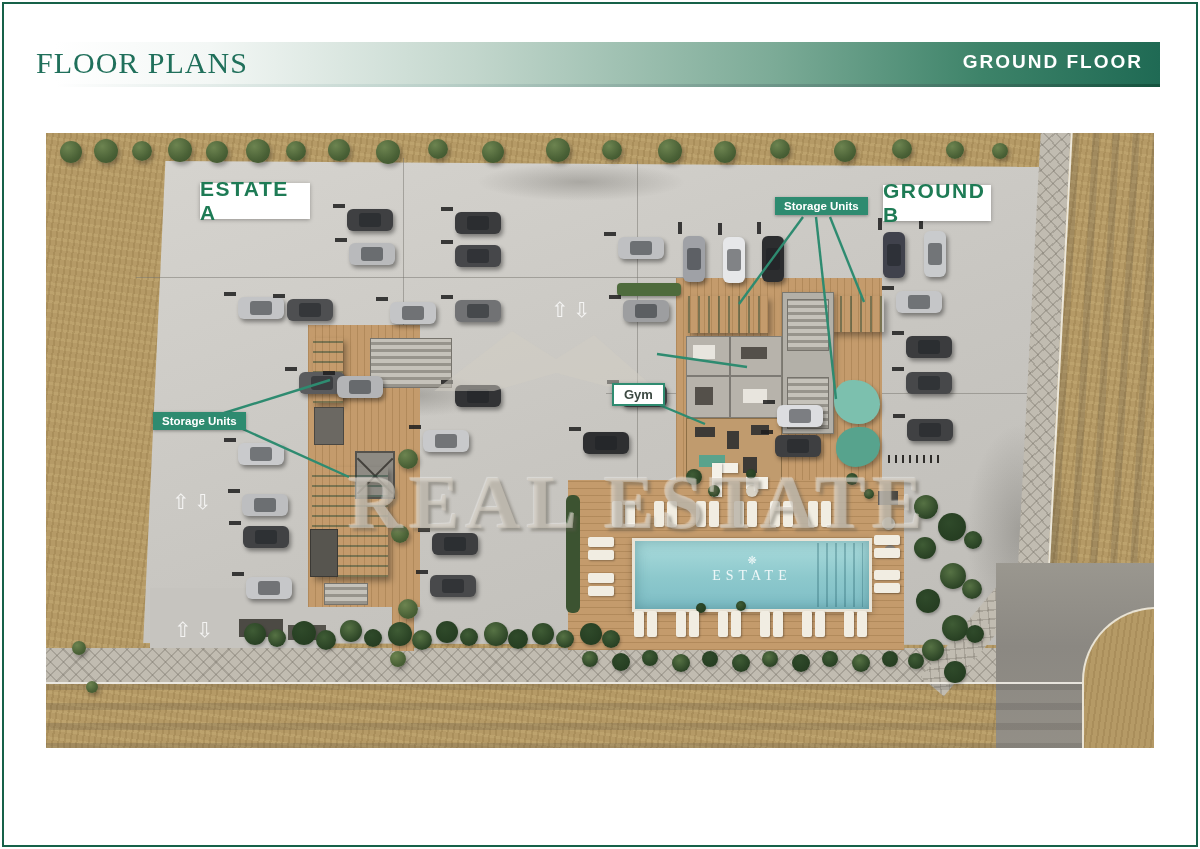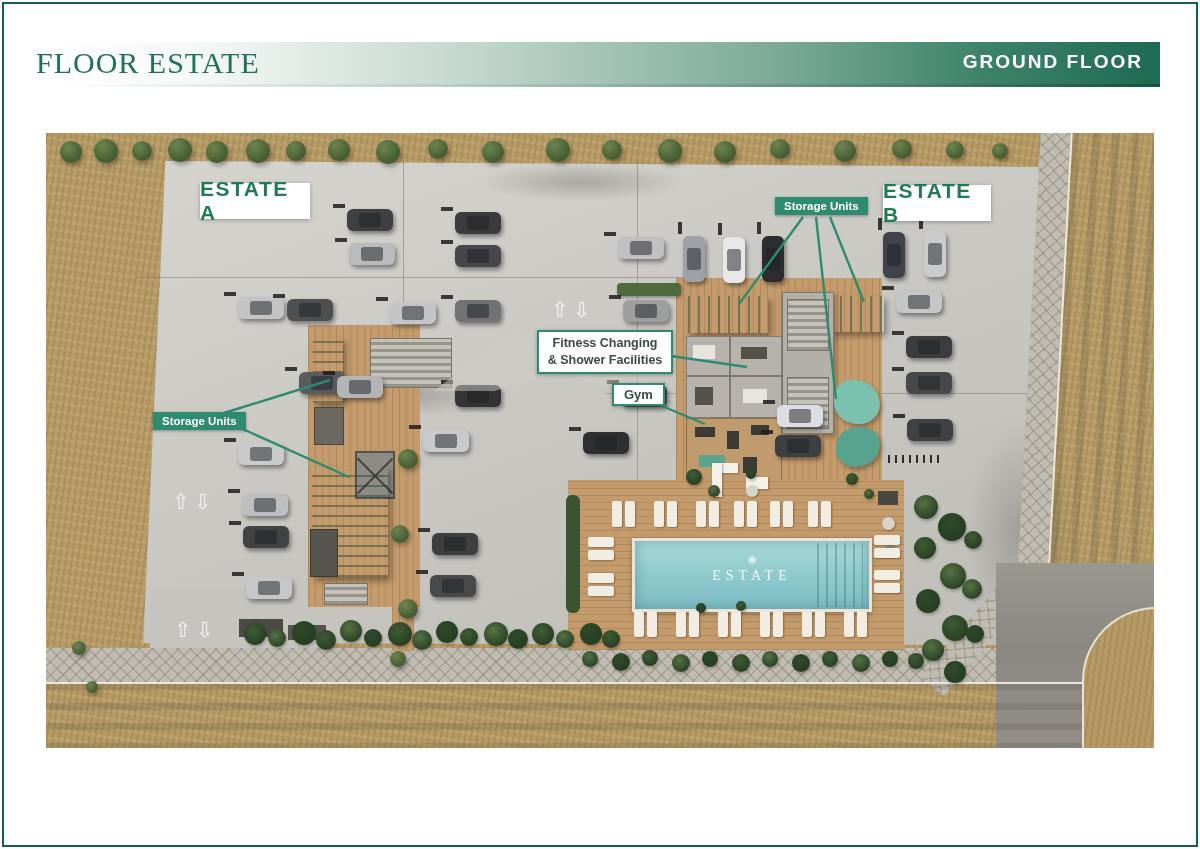--- a/index.html
+++ b/index.html
@@ -76,21 +76,21 @@
   .xbox:before{transform:rotate(45deg);} .xbox:after{transform:rotate(-45deg);}
 </style>
 </head>
 <body>
 
 <div id="stage">
   <div id="frame"></div>
 
   <div id="band"></div>
   <div id="band-underline"></div>
-  <div id="page-title">FLOOR ESTATE</div>
+  <div id="page-title">FLOOR PLANS</div>
   <div id="floor-badge">GROUND FLOOR</div>
 
   <div id="plan">
 
     <div class="abs lot"></div>
     <div class="abs joint" style="left:90px;top:144px;width:550px;height:1px;"></div>
     <div class="abs joint" style="left:560px;top:260px;width:445px;height:1px;"></div>
     <div class="abs joint" style="left:357px;top:25px;width:1px;height:485px;"></div>
     <div class="abs joint" style="left:591px;top:28px;width:1px;height:442px;"></div>
     <div class="abs joint" style="left:821px;top:150px;width:1px;height:240px;"></div>
@@ -459,24 +459,21 @@
       <g stroke="#2e8b70" stroke-width="2.4">
         <line x1="757" y1="84" x2="693" y2="171"></line>
         <line x1="770" y1="84" x2="790" y2="266"></line>
         <line x1="784" y1="84" x2="818" y2="169"></line>
         <line x1="178" y1="280" x2="284" y2="247"></line>
         <line x1="190" y1="293" x2="303" y2="344"></line>
         <line x1="611" y1="221" x2="701" y2="234"></line>
         <line x1="604" y1="268" x2="659" y2="291"></line>
       </g>
     </svg>
+    <div id="wm2" style="left:302px;top:326px;font-size:76px;letter-spacing:6px;">REAL ESTATE</div>
 
     <div class="label-white label-block" style="left:154px;top:50px;width:110px;height:36px;">ESTATE A</div>
-    <div class="label-white label-block" style="left:837px;top:52px;width:108px;height:36px;">ESTATE B</div>
+    <div class="label-white label-block" style="left:837px;top:52px;width:108px;height:36px;">GROUND B</div>
     <div class="label-green" style="left:729px;top:64px;">Storage Units</div>
     <div class="label-green" style="left:107px;top:279px;">Storage Units</div>
-    <div class="label-white label-outline" style="left:491px;top:197px;width:124px;padding:3px 4px;font-size:12.5px;line-height:1.35;flex-direction:column;">
-      <div>Fitness Changing</div>
-      <div>&amp; Shower Facilities</div>
-    </div>
     <div class="label-white label-outline" style="left:566px;top:250px;padding:2px 10px;font-size:13px;">Gym</div>
   </div>
 </div>
 
 </body></html>

